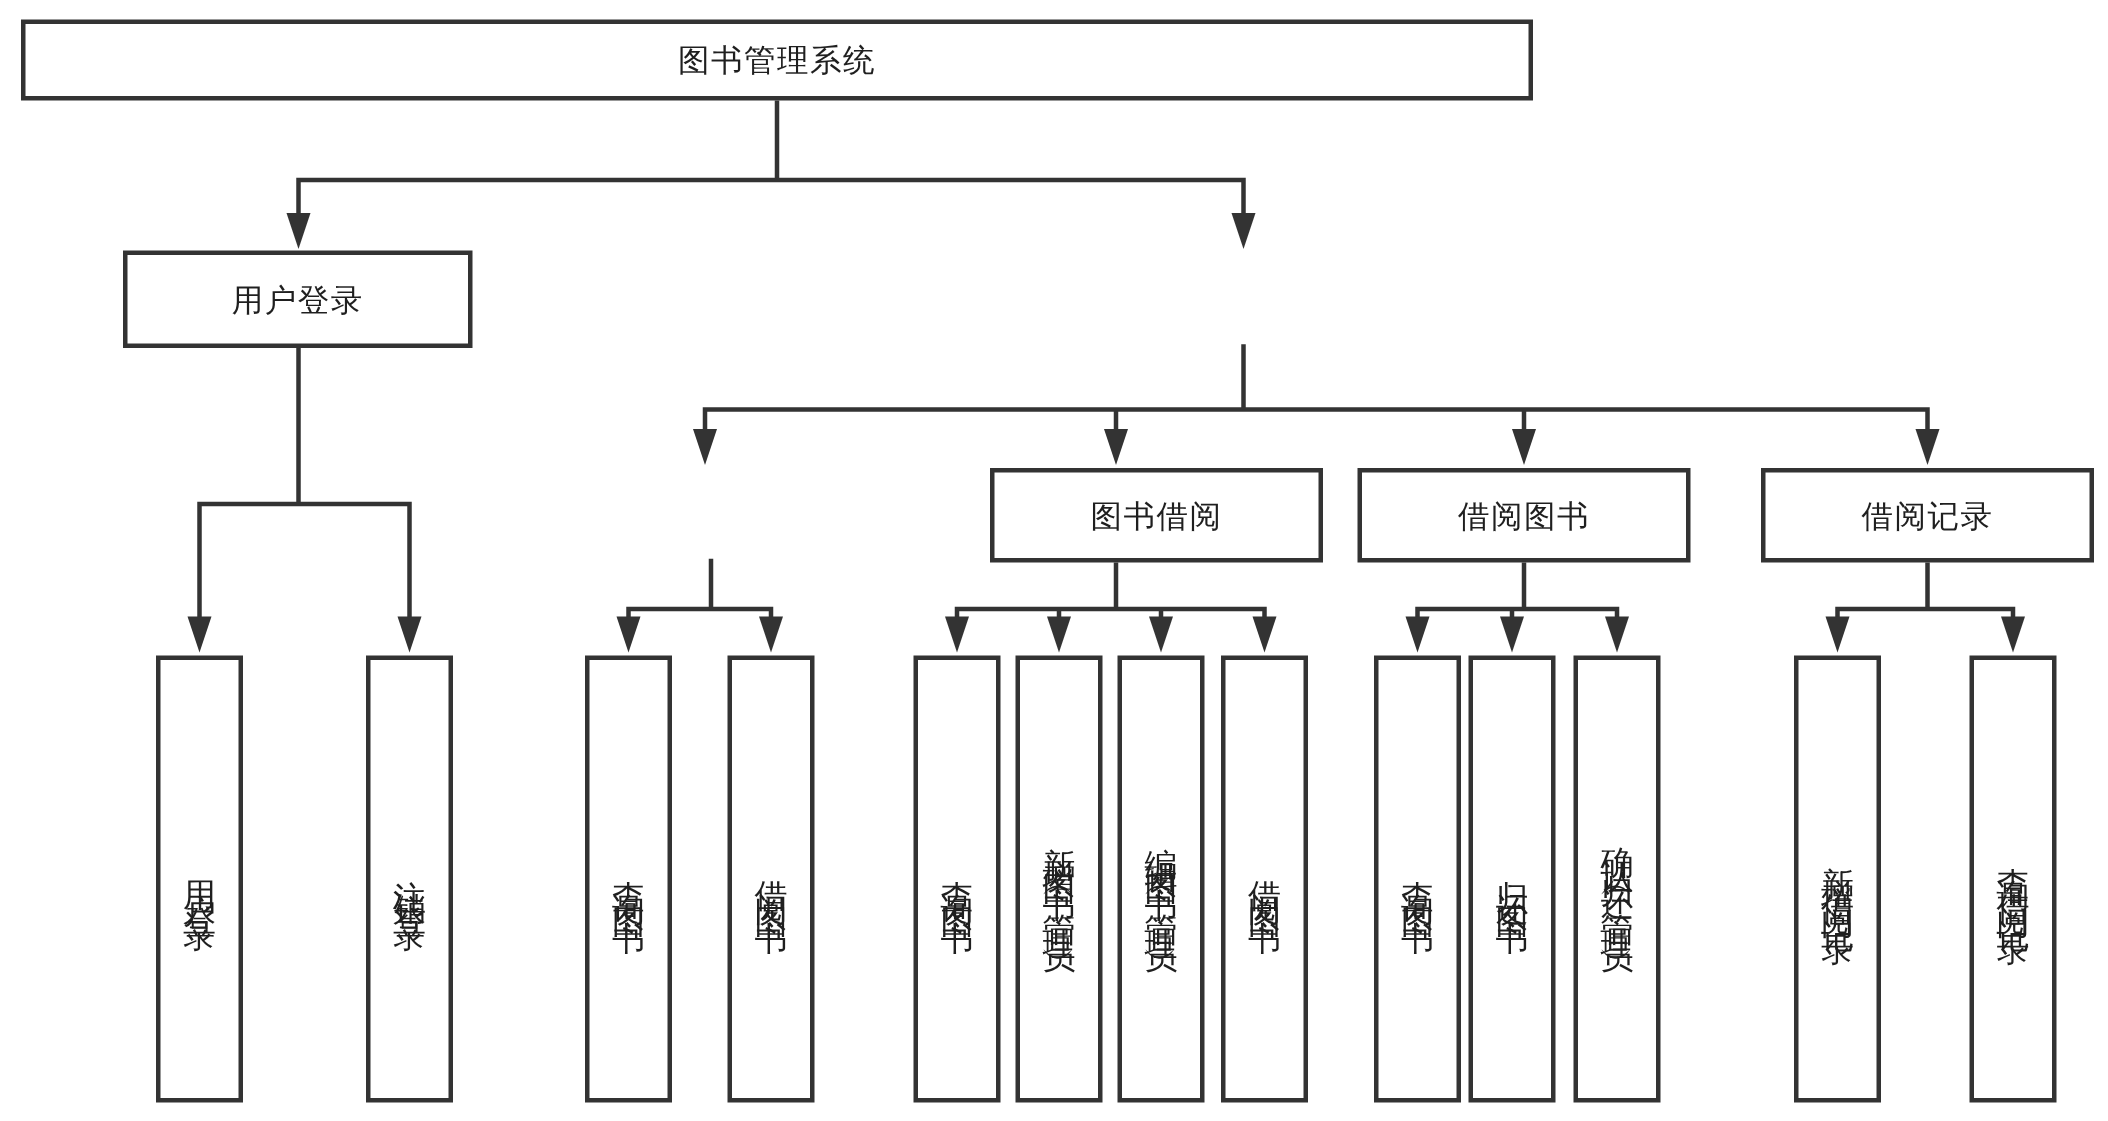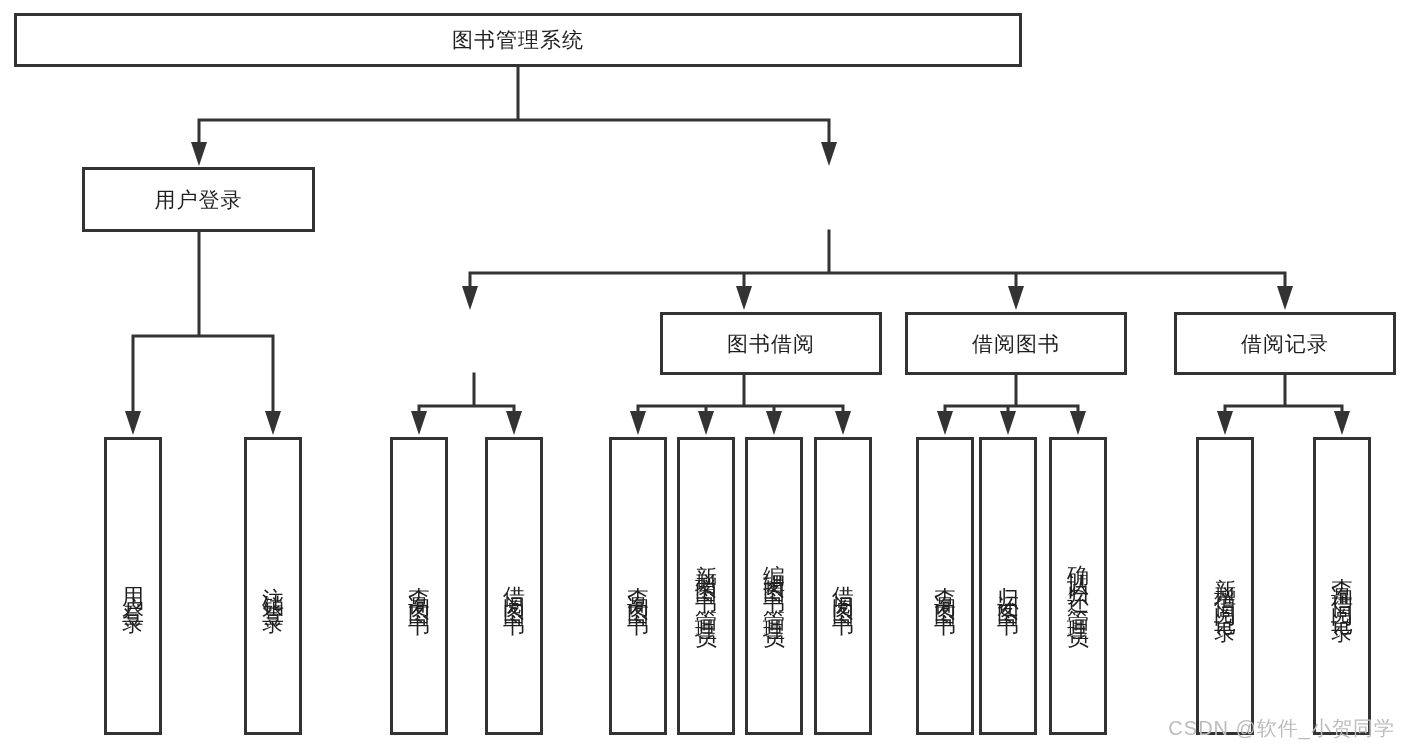--- a/index.html
+++ b/index.html
@@ -113,15 +113,14 @@
   <div class="box leaf" style="left:745px;top:437px;width:58px;height:298px">编辑图书（管理员）</div>
   <div class="box leaf" style="left:814px;top:437px;width:58px;height:298px">借阅图书</div>
 
   <div class="box leaf" style="left:916px;top:437px;width:58px;height:298px">查询图书</div>
   <div class="box leaf" style="left:979px;top:437px;width:58px;height:298px">归还图书</div>
   <div class="box leaf" style="left:1049px;top:437px;width:58px;height:298px">确认归还（管理员）</div>
 
   <div class="box leaf" style="left:1196px;top:437px;width:58px;height:298px">新增借阅记录</div>
   <div class="box leaf" style="left:1313px;top:437px;width:58px;height:298px">查询借阅记录</div>
 
-  <div class="watermark">CSDN @软件_小贺同学</div>
 
 </div>
 
 </body></html>

